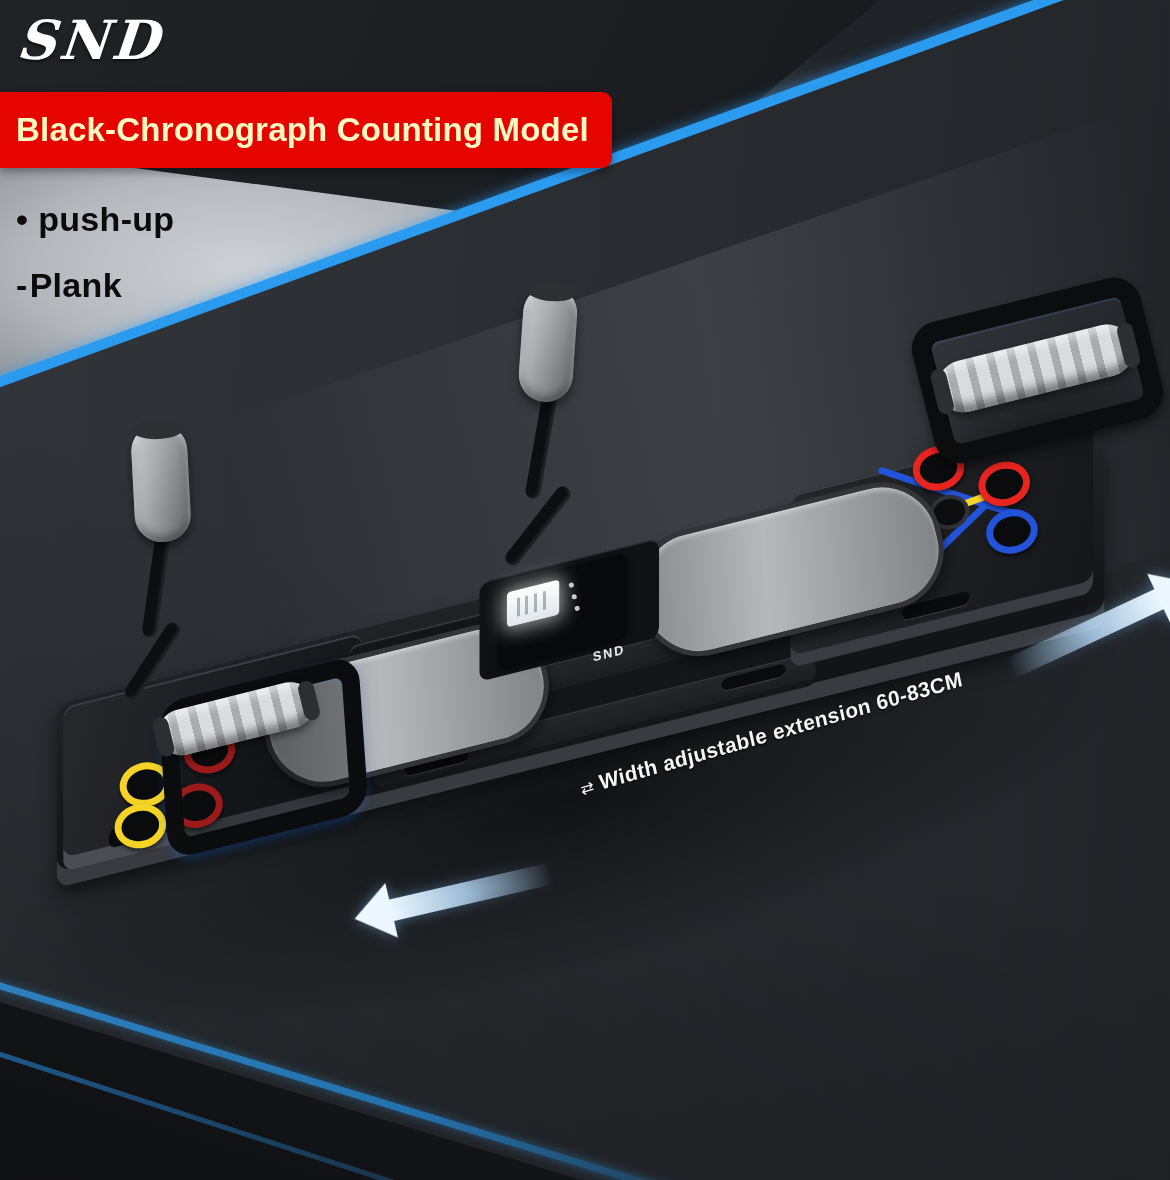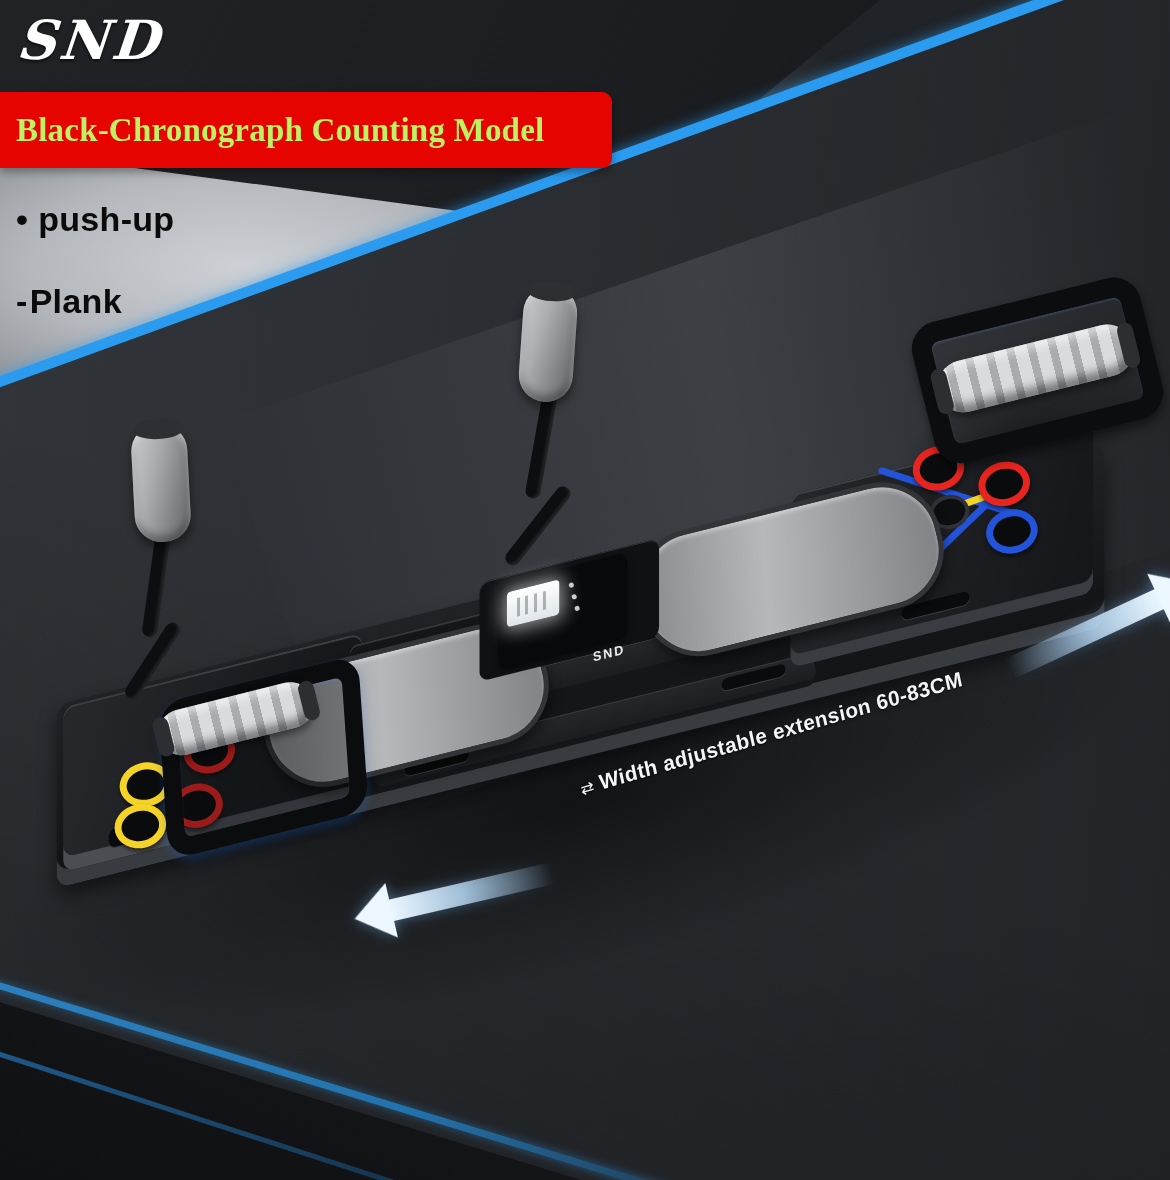--- a/index.html
+++ b/index.html
@@ -187,24 +187,24 @@
     color:#ffffff; font-family:"DejaVu Serif", serif; font-style:italic; font-weight:bold;
     font-size:54px; letter-spacing:3px; transform: skewX(-8deg);
     text-shadow: 0 2px 3px rgba(0,0,0,.6);
   }
   .banner {
     position:absolute; left:0; top:92px; width:612px; height:76px; z-index:20;
     background: var(--banner-red,#e60400); border-radius: 0 10px 10px 0;
     display:flex; align-items:center; padding-left:16px; box-sizing:border-box;
     box-shadow: 0 4px 8px rgba(0,0,0,.35);
   }
-  .banner-title { color:#bef264; font-size:33px; font-weight:bold; letter-spacing:.2px;font-family:Liberation Serif, serif; }
+  .banner-title { color:#fef9c3; font-size:33px; font-weight:bold; letter-spacing:.2px; }
   .feature { position:absolute; z-index:20; color:#0b0b0c; font-weight:bold; font-size:34px; letter-spacing:.3px; }
   .feature-1 { left:16px; top:200px; }
-  .feature-2 { left:16px; top:282px; }
+  .feature-2 { left:16px; top:266px; }
   .feature .b { margin-right:10px; }
   .feature-2 .b { margin-right:2px; }
 </style>
 </head>
 <body>
 
 <div class="scene">
 
   <div class="desk"></div>
   <div class="top-wedge"></div>

